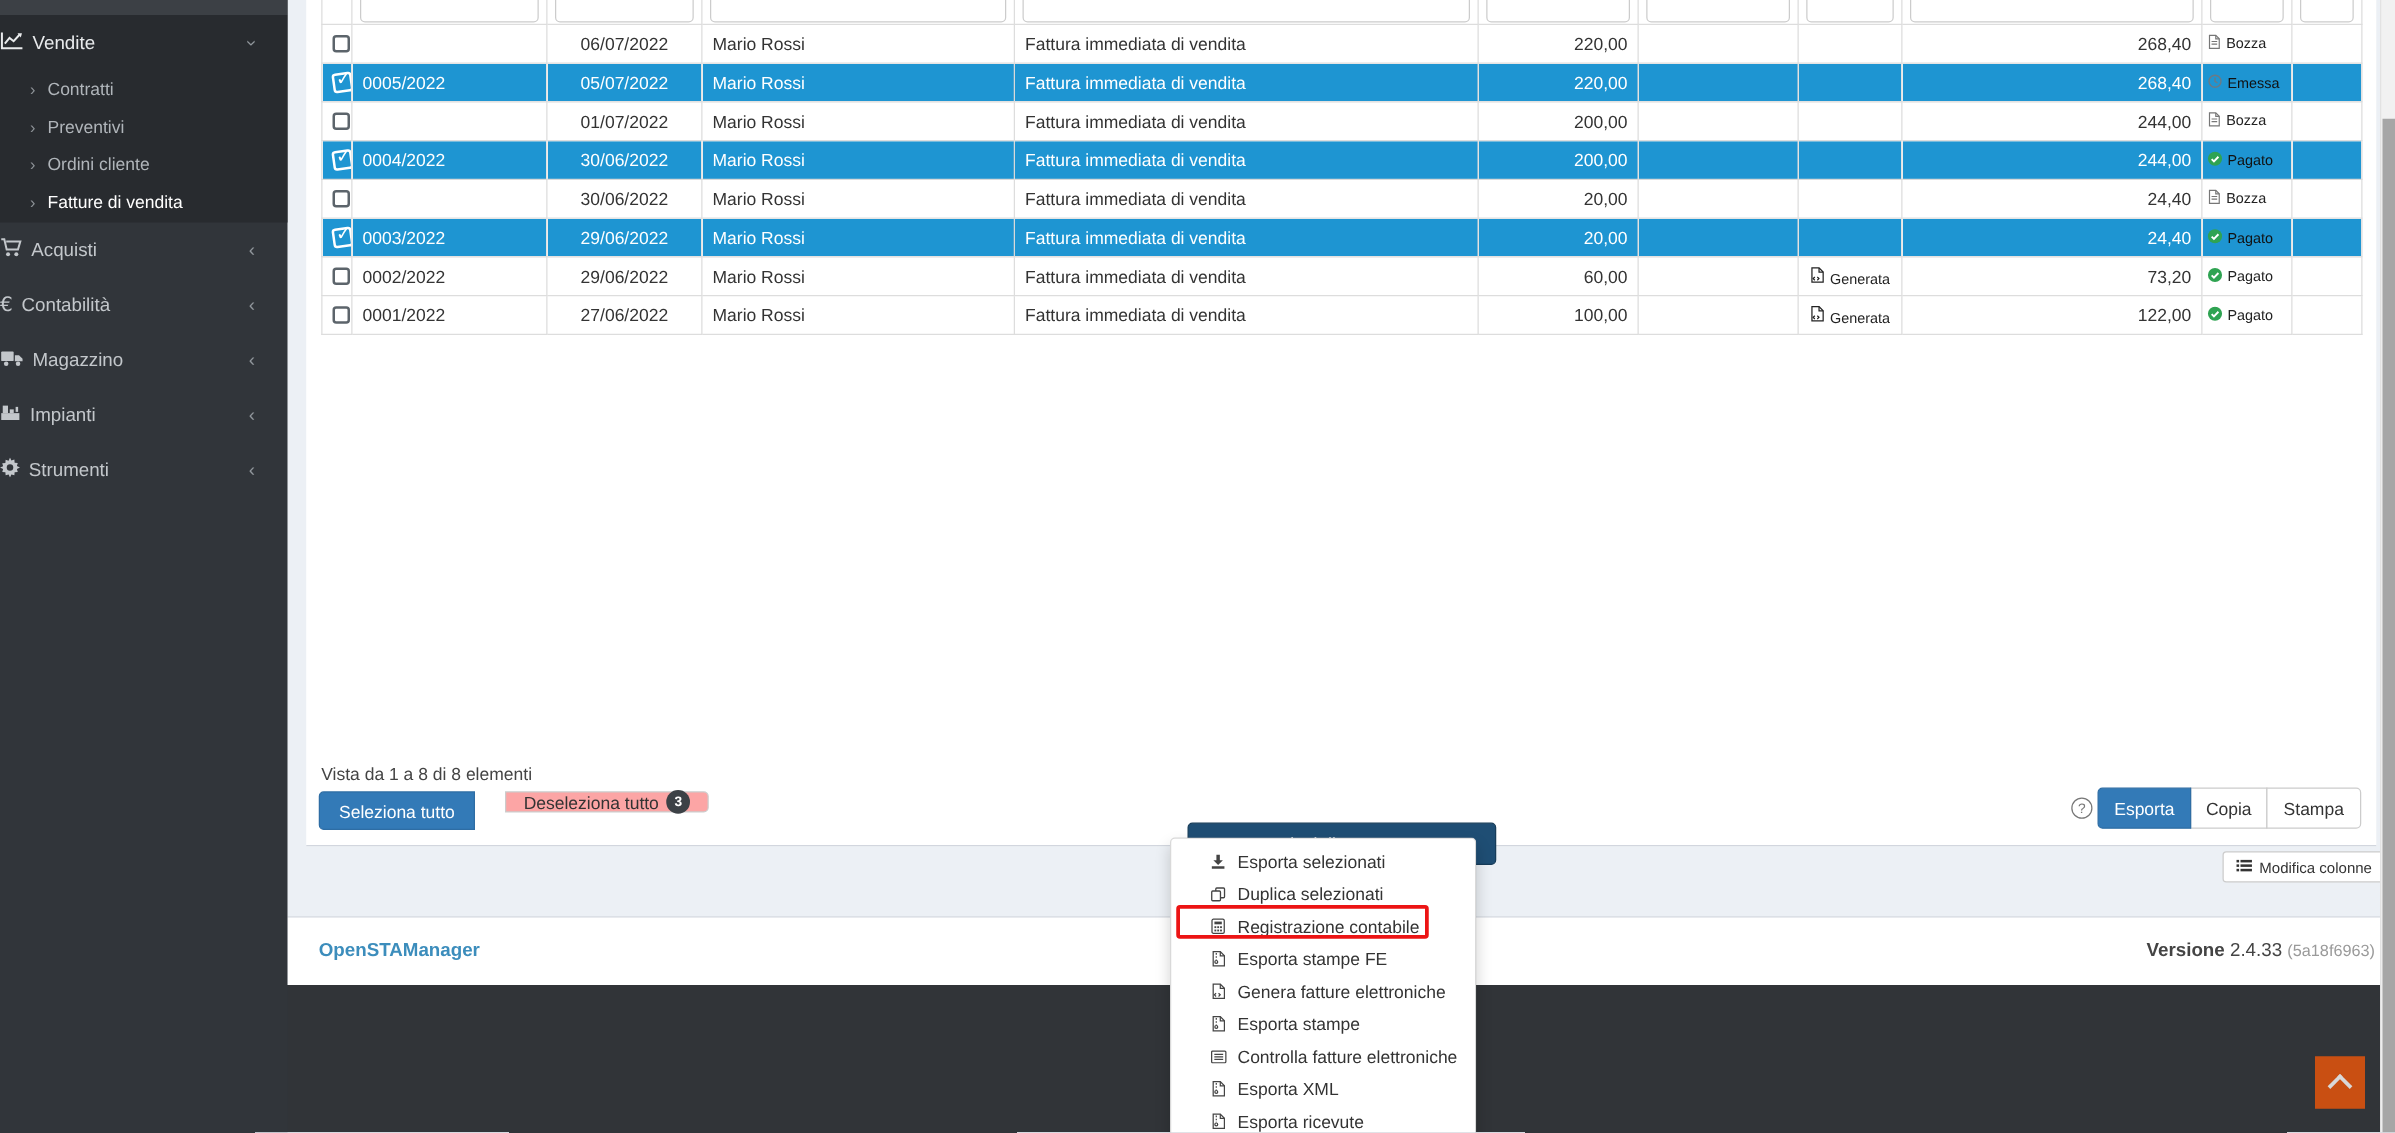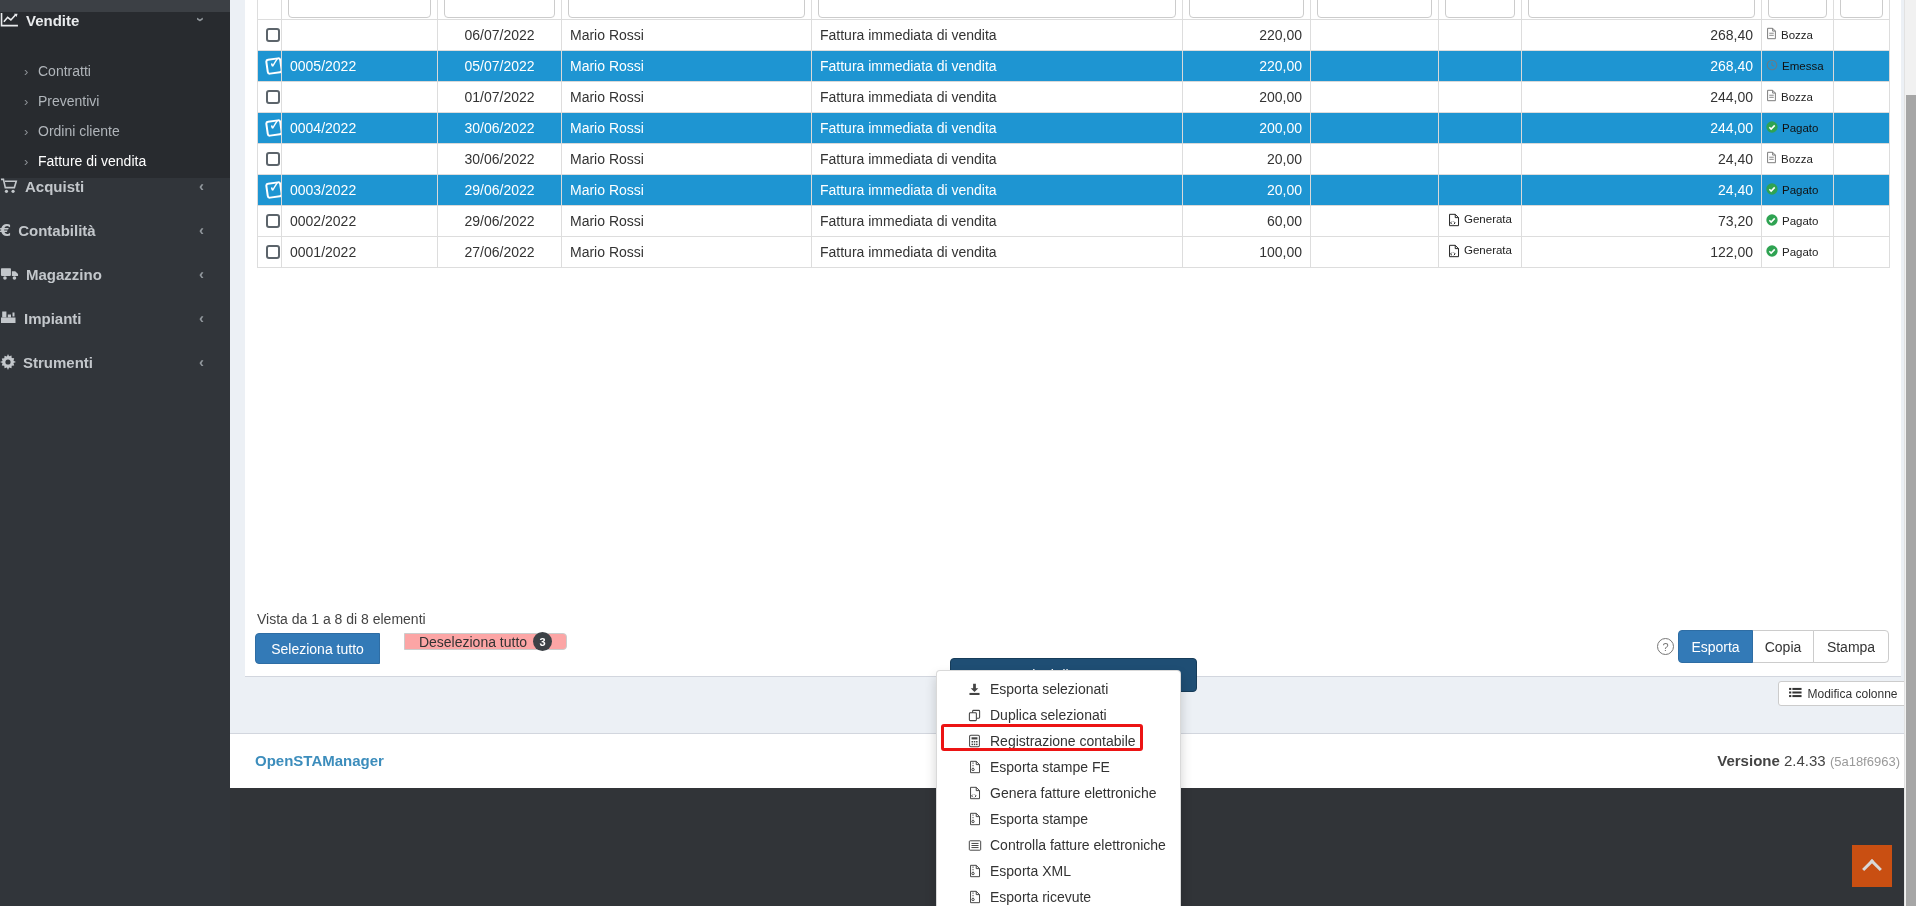--- a/index.html
+++ b/index.html
@@ -2,21 +2,21 @@
 <html><head>
 <meta charset="utf-8">
 <style>
   html,body{margin:0;padding:0;background:#ecf0f5;}
   #app{position:relative;width:1916px;height:906px;overflow:hidden;background:#ecf0f5;
        font-family:"Liberation Sans","DejaVu Sans",sans-serif;-webkit-font-smoothing:antialiased;}
   
   #sidebar{position:absolute;left:0;top:0;width:230px;height:906px;background:#31353a;z-index:5;}
   .sb-strip{height:12px;background:#3c4045;}
   .sb-tree{background:#282b2f;padding-bottom:2px;}
-  .sb-item{height:44px;display:flex;color:#c3c7cb;font-size:15px;cursor:pointer;font-weight:bold;}
+  .sb-item{height:44px;display:flex;align-items:center;color:#c3c7cb;font-size:15px;cursor:pointer;}
   .sb-item .lbl{margin-left:7px;}
   .sb-item .chev{margin-left:auto;margin-right:26px;color:#9197 9c;color:#91979c;font-size:15px;line-height:1;}
   .chev-down{display:inline-block;transform:rotate(90deg);}
   .sb-sub{height:30px;display:flex;align-items:center;color:#b0b5ba;font-size:14px;padding-left:24px;cursor:pointer;}
   .sb-sub .chev2{width:14px;color:#8d9297;font-size:13px;}
   .sb-sub.active{color:#ffffff;}
   .sb-head{color:#e9ebed;}
   
   #card{position:absolute;left:245px;top:-14px;width:1656px;height:690px;background:#fff;
         border-bottom:1px solid #d2d6de;z-index:1;}
@@ -30,21 +30,21 @@
   #dtable tr.sel{background:#1e95d2;}
   #dtable tr.sel td{color:#fff;border-color:#d9d9d9;}
   td.c{text-align:center;} td.r{text-align:right;} td.cbcell{padding:0;text-align:center;}
   .cbx{width:14px;height:14px;border:2px solid #5c646b;border-radius:3px;margin:0 auto;background:#fff;box-sizing:border-box;cursor:pointer;}
   .cbx-sel{position:relative;width:16px;height:16px;border:2px solid #fff;border-radius:3px;margin:0 auto;
            transform:rotate(-8deg);box-sizing:border-box;cursor:pointer;}
   .cbx-sel::after{content:"\2713";position:absolute;left:1px;top:-6px;color:#fff;font-weight:bold;font-size:15px;
            font-family:"DejaVu Sans",sans-serif;transform:rotate(4deg);}
   .stato{display:inline-flex;align-items:center;gap:4px;font-size:11.5px;color:#222;}
   #dtable tr.sel .stato{color:#111;}
-  .generata{display:inline-flex;align-items:flex-start;gap:4px;font-size:11.5px;color:#222;}
+  .generata{display:inline-flex;align-items:flex-end;gap:4px;font-size:11.5px;color:#222;}
   #summary{position:absolute;left:257px;top:563px;width:1632px;z-index:2;}
   #summary td{border:1px solid #ddd;height:32px;font-size:14px;color:#333;padding:0 6px;background:#fff;}
   #info{position:absolute;left:257px;top:611px;font-size:14px;color:#444;z-index:2;}
   
   .btn{display:inline-flex;align-items:center;justify-content:center;font-size:14px;cursor:pointer;box-sizing:border-box;}
   #btn-select-all{position:absolute;left:255px;top:633px;width:125px;height:31px;background:#337ab7;border:1px solid #2e6da4;
         color:#fff;border-radius:4px 0 0 4px;z-index:3;}
   #btn-deselect{position:absolute;left:380px;top:633px;width:163px;height:17px;background:#fca5a5;border:1px solid #ccc;
         color:#333;border-radius:0 4px 4px 0;gap:6px;z-index:3;margin-left:24px;}
   .badge-count{display:inline-flex;align-items:center;justify-content:center;width:19px;height:19px;border-radius:50%;

